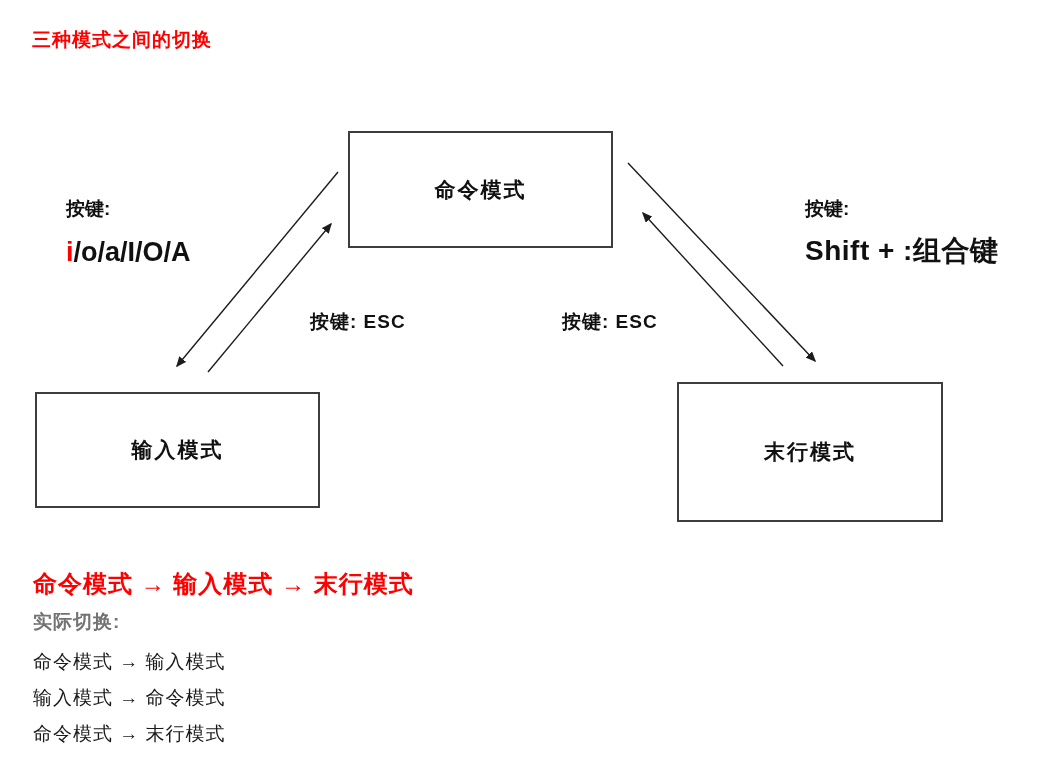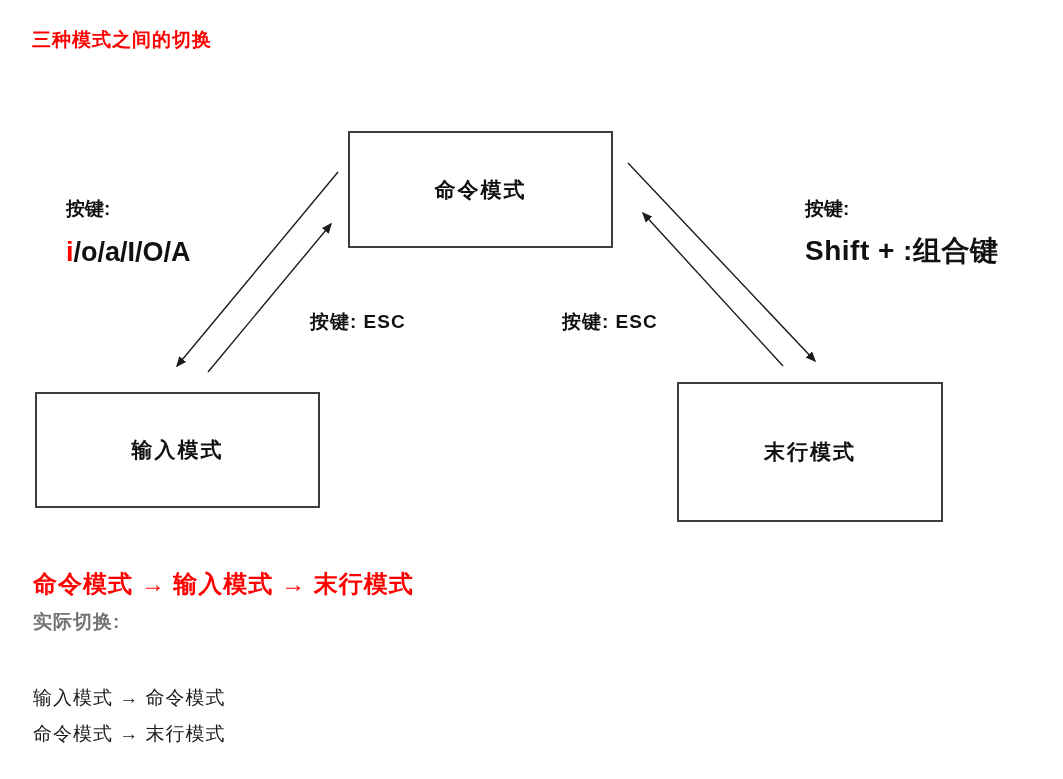--- a/index.html
+++ b/index.html
@@ -112,16 +112,17 @@
   </div>
 
   <div class="abs key-label key-right-title">按键:</div>
   <div class="abs key-label key-right-value">Shift + :组合键</div>
 
   <div class="abs key-label esc-left">按键: ESC</div>
   <div class="abs key-label esc-right">按键: ESC</div>
 
   <div class="abs flow-line">命令模式 → 输入模式 →  末行模式</div>
   <div class="abs actual-title">实际切换:</div>
+  <div class="abs transition t0">命令模式 → 输入模式</div>
   <div class="abs transition t1">输入模式 → 命令模式</div>
   <div class="abs transition t2">命令模式 → 末行模式</div>
 
 </div>
 
 </body></html>

